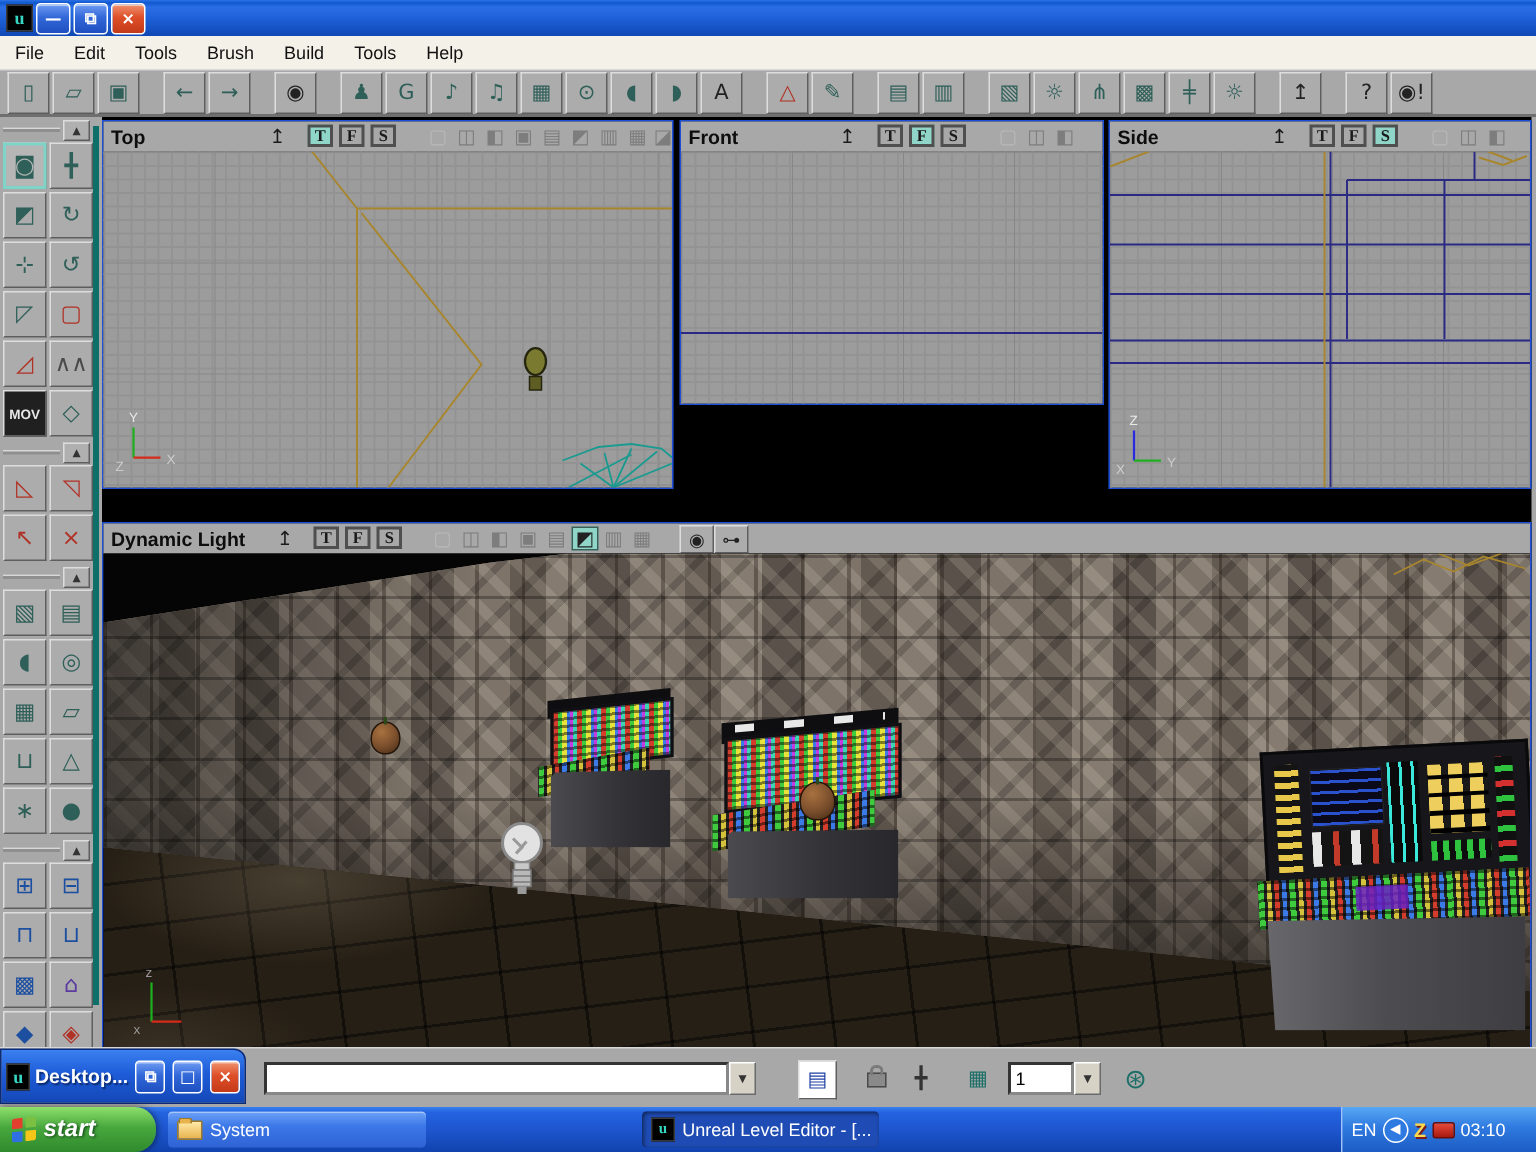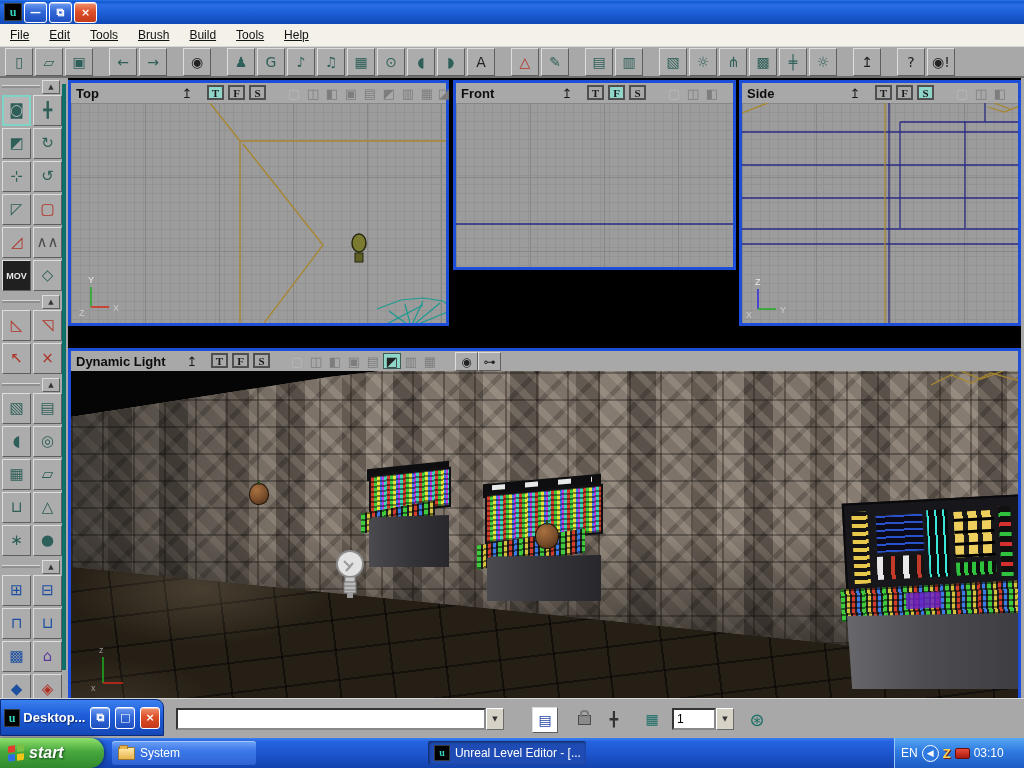--- a/index.html
+++ b/index.html
@@ -17,21 +17,21 @@
   #titlebar .title{color:#fff;font:bold 13px "Liberation Sans",sans-serif;margin-left:5px;
     text-shadow:1px 1px 1px #0a2a6a;white-space:nowrap;overflow:hidden;flex:1;}
   .winbtn{width:21px;height:19px;margin-left:2px;border-radius:3px;border:1px solid #fff;
     color:#fff;font:bold 11px "DejaVu Sans",sans-serif;display:grid;place-items:center;
     background:linear-gradient(180deg,#6f9bf2 0%,#3268d8 45%,#1e4fc0 100%);box-shadow:inset 0 1px 0 rgba(255,255,255,.5);}
   .winbtn.close{background:linear-gradient(180deg,#f0926f 0%,#dd4f28 45%,#c43a18 100%);}
 
   
   #menubar{left:0;top:24px;width:1024px;height:22px;background:#f3f1e8;border-bottom:1px solid #c9c6b8;
     display:flex;align-items:center;gap:0;}
-  .menuitem{padding:3px 10px;font:12px "Liberation Sans",sans-serif;color:#111;text-decoration:underline;}
+  .menuitem{padding:3px 10px;font:12px "Liberation Sans",sans-serif;color:#111;}
   #toolbar{left:0;top:46px;width:1024px;height:32px;background:#a8a8a8;
     border-top:1px solid #d8d8d8;border-bottom:2px solid #6f6f6f;
     display:flex;align-items:center;padding-left:4px;box-sizing:border-box;}
   .tbtn{width:26px;height:26px;margin:0 1px;background:#acacac;flex:0 0 auto;
     border:1px solid;border-color:#dddddd #5e5e5e #5e5e5e #dddddd;
     display:grid;place-items:center;font:14px "DejaVu Sans",sans-serif;color:#2e5f58;line-height:1;}
   .tsp{width:14px;flex:0 0 auto;}
   .tbtn.red{color:#b03226;} .tbtn.dark{color:#222;}
 
   
@@ -43,21 +43,21 @@
     font:7px "DejaVu Sans",sans-serif;color:#333;display:grid;place-items:center;}
   .sbtn{position:absolute;width:29px;height:31px;background:#acacac;
     border:1px solid;border-color:#dddddd #5e5e5e #5e5e5e #dddddd;box-sizing:border-box;
     display:grid;place-items:center;font:15px "DejaVu Sans",sans-serif;color:#2e5f58;line-height:1;}
   .sbtn.sel{outline:2px solid #7fd4c8;outline-offset:-2px;background:#b6b6b6;}
   .sbtn.red{color:#b03226;} .sbtn.blue{color:#1d4fa0;} .sbtn.purple{color:#5b3aa0;}
   .sbtn.txt{font:bold 9px "Liberation Sans",sans-serif;color:#111;}
 
   
   #vparea{left:68px;top:78px;width:953px;height:620px;background:#000;}
-  .vp{position:absolute;background:#0f172a;border:3px solid #1d4ed8;box-sizing:border-box;}
+  .vp{position:absolute;background:#0f172a;border:1px solid #1d4ed8;box-sizing:border-box;}
   .vph{position:absolute;left:0;top:0;right:0;height:20px;background:#a8a8a8;border-bottom:2px solid #111;}
   .vph .lbl{position:absolute;left:5px;top:3px;font:bold 13px "Liberation Sans",sans-serif;color:#0d0d0d;}
   .joy{position:absolute;top:2px;width:16px;height:16px;font:13px "DejaVu Sans",sans-serif;color:#1a1a1a;
     display:grid;place-items:center;}
   .tfs{position:absolute;top:2px;width:17px;height:15px;border:2px solid #4f4f4f;background:#a8a8a8;
     display:grid;place-items:center;font:bold 11px "Liberation Serif",serif;color:#1a1a1a;box-sizing:border-box;}
   .tfs.on{background:#8fd6c9;}
   .cube{position:absolute;top:2px;width:18px;height:16px;display:grid;place-items:center;
     font:13px "DejaVu Sans",sans-serif;color:#7d7d7d;line-height:1;}
   .cube.ghost{color:#b9b9b9;}
@@ -644,21 +644,21 @@
   <span class="winbtn" style="width:20px;height:20px;">⧉</span>
   <span class="winbtn" style="width:20px;height:20px;">□</span>
   <span class="winbtn close" style="width:20px;height:20px;">×</span>
 </div>
 
 <div class="abs" id="taskbar">
   <div id="startbtn">
     <span class="flag"></span>
     <span class="s">start</span>
   </div>
-  <div class="task" style="left:112px;width:144px;">
+  <div class="task" style="left:112px;width:172px;">
     <span class="folder"></span>
     <span>System</span>
   </div>
   <div class="task active" style="left:428px;width:158px;">
     <span class="uicon" style="width:14px;height:14px;font-size:10px;">u</span>
     <span style="overflow:hidden;white-space:nowrap;">Unreal Level Editor - [...</span>
   </div>
   <div id="tray">
     <span class="txt">EN</span>
     <span class="traycirc">◀</span>

